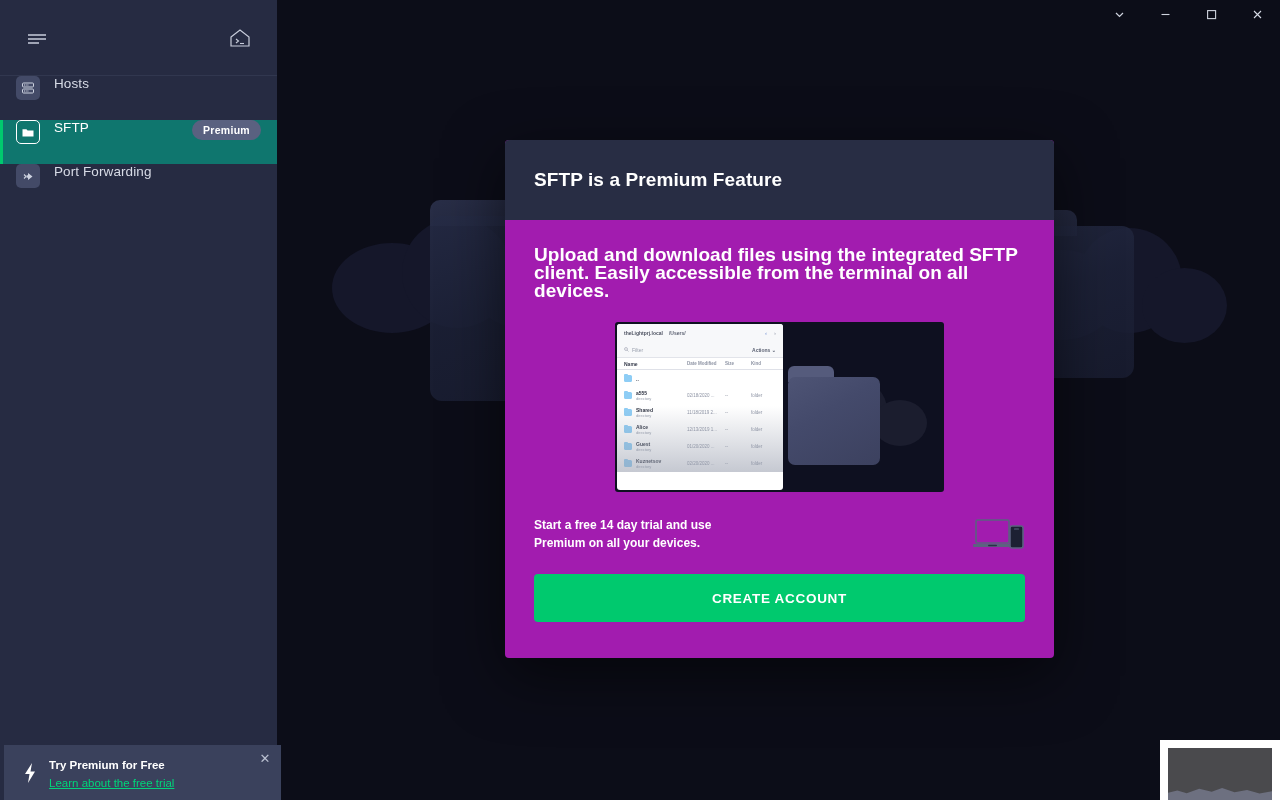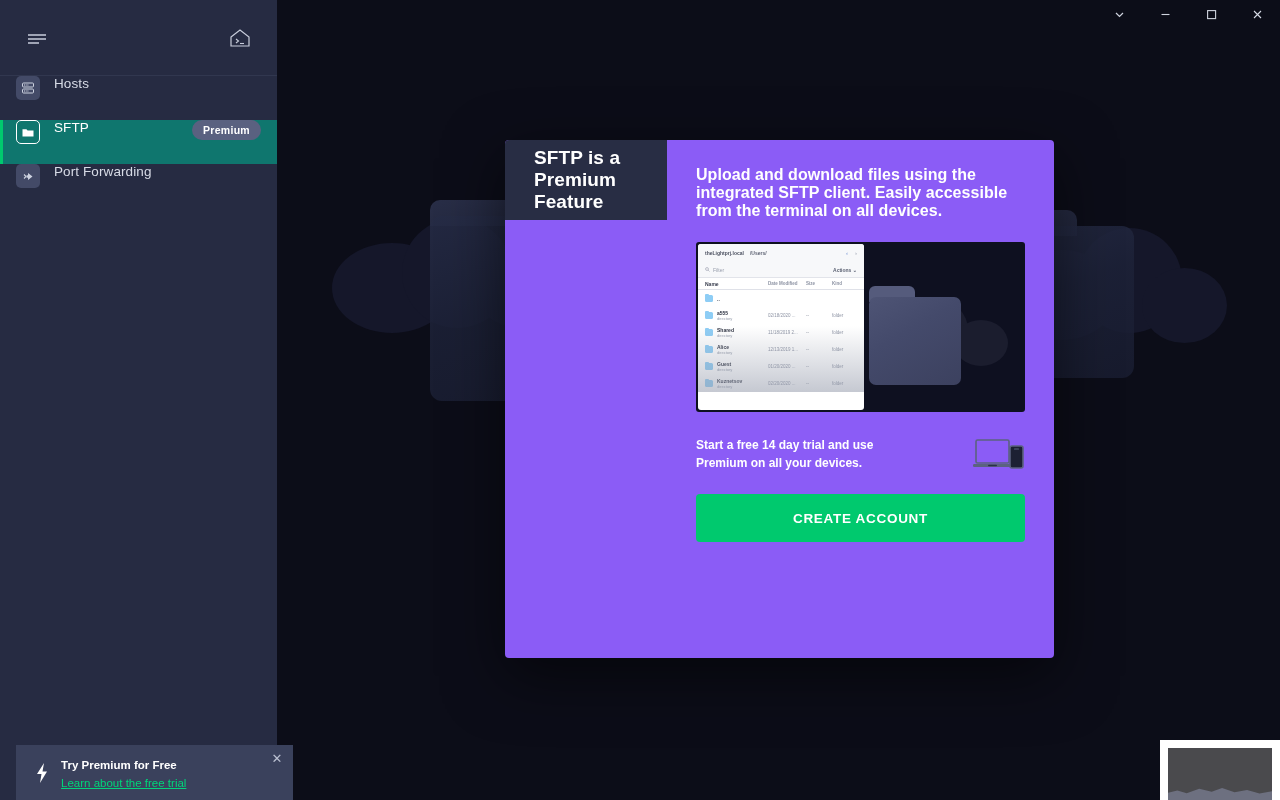--- a/index.html
+++ b/index.html
@@ -59,21 +59,21 @@
   .nav-item.active .nav-label { color:#ffffff; }
   .badge {
     margin-left:auto; background:#5a6180; color:#ffffff;
     font-size:10.5px; font-weight:bold; letter-spacing:.3px;
     padding:4px 11px; border-radius:11px;
   }
   .nav-search { margin-left:auto; color:#c6cbd9; display:flex; align-items:center; }
 
   
   .promo {
-    position:absolute; left:16px; bottom:0; width:277px; height:55px;
+    position:absolute; left:4px; bottom:0; width:277px; height:55px;
     background:#3a415c; display:flex; align-items:center; padding:0 14px;
   }
   .promo-bolt { width:26px; color:#ffffff; display:flex; align-items:center; justify-content:center; }
   .promo-txt { margin-left:8px; }
   .promo-title { font-size:11.5px; font-weight:bold; color:#ffffff; line-height:15px; }
   .promo-link {
     font-size:11.5px; color:#00d47a; text-decoration:underline; line-height:16px;
     display:inline-block; cursor:default;
   }
   .promo-close {
@@ -110,32 +110,32 @@
   }
   .folder-tab {
     position:absolute; border-radius:10px 10px 0 0;
     background:linear-gradient(160deg,#2e3450,#242940);
     opacity:.85;
   }
 
   
   .modal {
     position:absolute; left:505px; top:140px; width:549px; height:518px;
-    background:#8b5cf6; border-radius:4px; z-index:50;
+    background:#a21caf; border-radius:4px; z-index:50;
     box-shadow:0 18px 60px rgba(0,0,0,.55);
-    overflow:hidden; display:flex; 
+    overflow:hidden; display:flex; flex-direction:column;
   }
   .modal-head {
     height:80px; background:#282d44; display:flex; align-items:center;
     padding:0 29px;
   }
   .modal-title { font-size:19px; font-weight:bold; color:#ffffff; letter-spacing:.1px; }
   .modal-body { flex:1; padding:26px 29px 0 29px; display:flex; flex-direction:column; }
   .modal-desc {
-    font-size:16px; font-weight:bold; color:#ffffff; line-height:18px;
+    font-size:19px; font-weight:bold; color:#ffffff; line-height:18px;
     letter-spacing:.05px;
   }
 
   
   .illus {
     margin:22px auto 0 auto; width:329px; height:170px;
     background:#0e1020; border-radius:3px; position:relative; overflow:hidden;
   }
   .illus-cloud { position:absolute; background:#1b1d2e; border-radius:50%; }
   .illus-folder {

